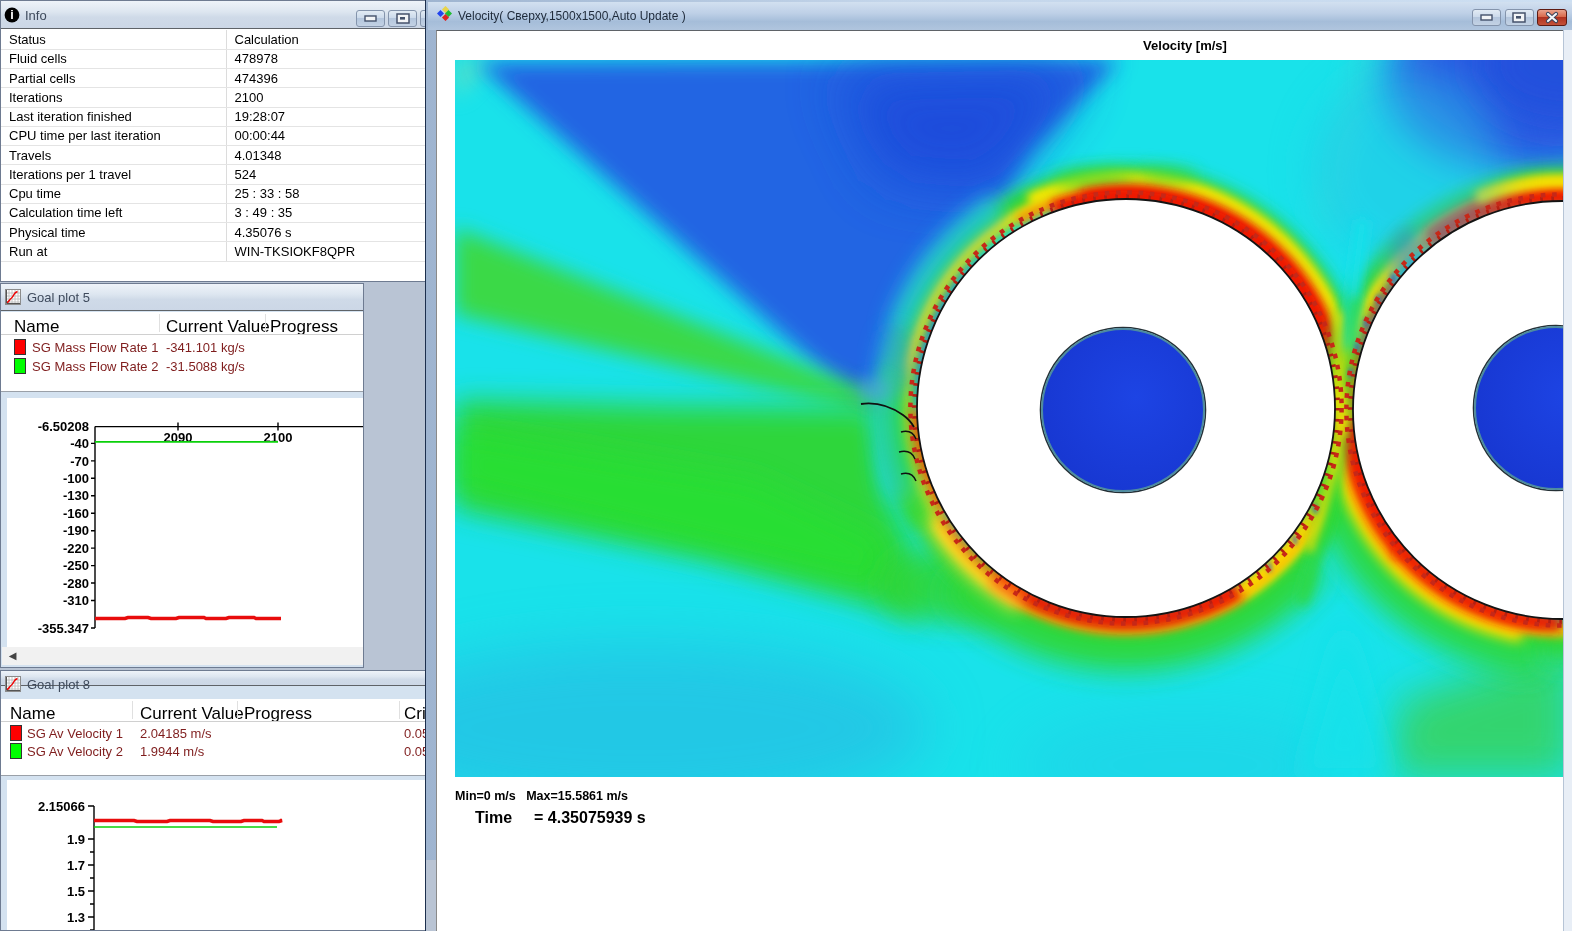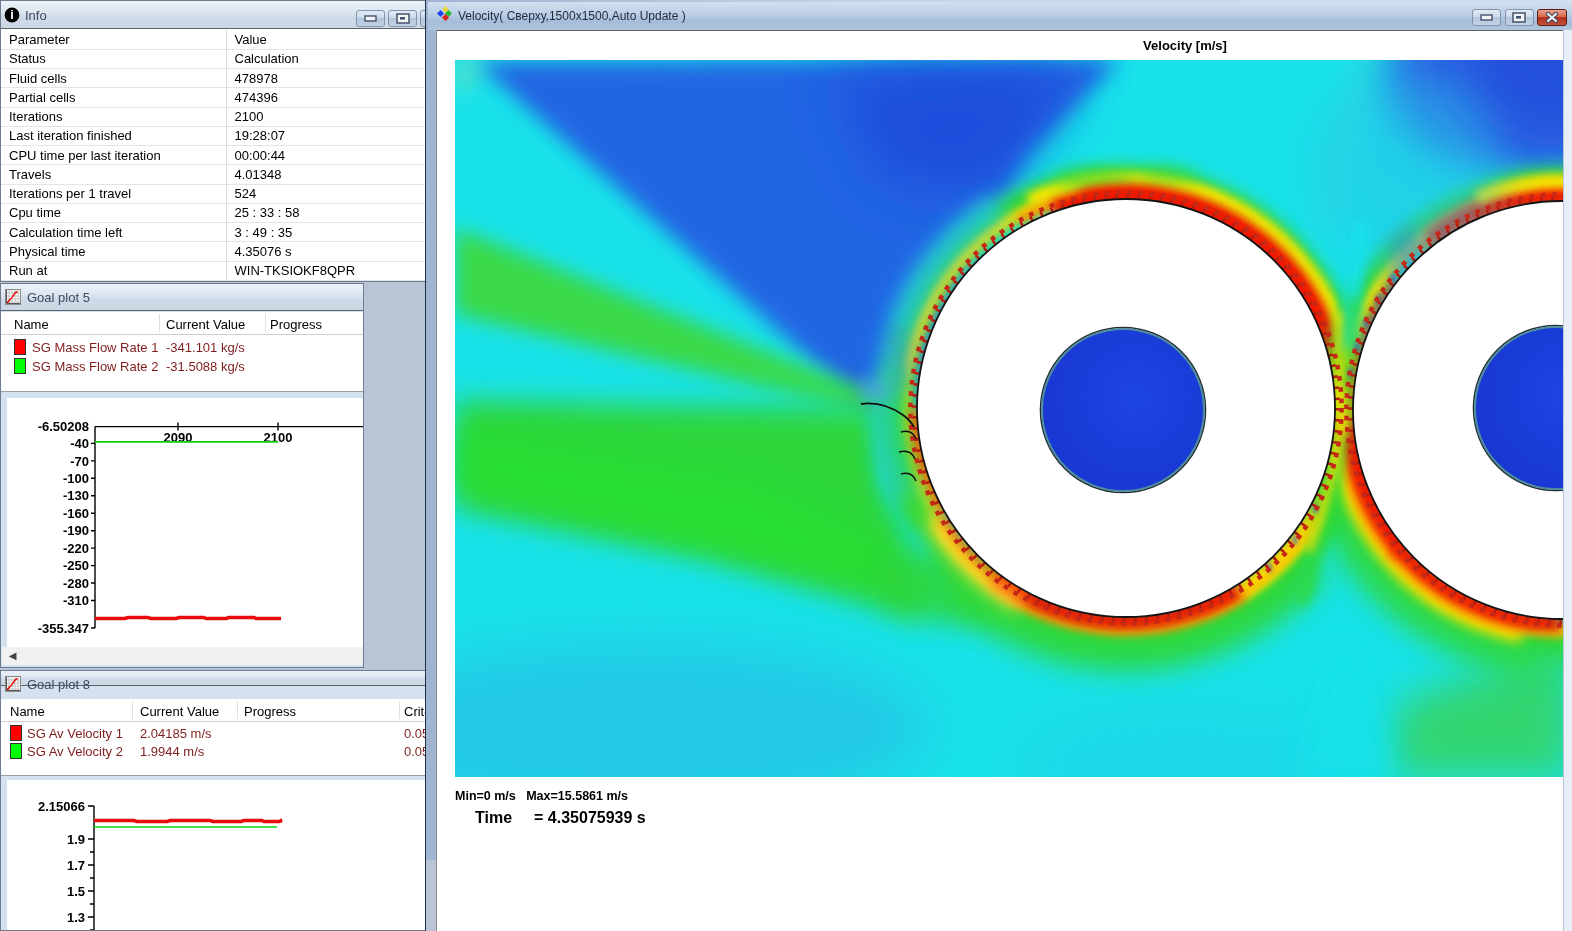--- a/index.html
+++ b/index.html
@@ -8,21 +8,21 @@
 .win { position:absolute; border:1px solid #6e7b91; background:#fff; overflow:hidden; }
 .tbar { position:absolute; left:0; right:0; top:0; background:linear-gradient(#eef3f9 0%, #dde6f0 40%, #cfdae8 60%, #ccd7e6 100%); }
 .tbar-a { background:linear-gradient(#d2e0f0 0%, #bed0e7 40%, #a5bdd9 70%, #b0c5de 100%); }
 .ttext { position:absolute; font-size:13px; color:#3e4a5c; }
 .btn { position:absolute; width:29px; height:17px; border:1px solid #8494ac; border-radius:3px;
   background:linear-gradient(#e2ebf4 0%, #ccdaeb 45%, #b4c6dd 50%, #c3d2e4 100%); }
 .btn-close { background:linear-gradient(#e9a28c 0%, #d96a4c 45%, #b03220 50%, #c4523a 100%); border-color:#5e1b12; }
 .glyph { position:absolute; }
 table.info { border-collapse:collapse; width:424px; table-layout:fixed; font-size:13px; color:#000; }
 table.info td { height:19.25px; padding:0 0 0 8px; border-bottom:1px solid #e4e4e4; border-right:1px solid #dcdcdc; white-space:nowrap; overflow:hidden; }
-.gphead { position:absolute; font-size:13px; color:#000; }
+.gphead { position:absolute; font-size:17px; color:#000; }
 .sep { position:absolute; width:1px; background:#e0e0e0; }
 .swatch { position:absolute; width:12px; height:16px; border:1px solid #333; }
 .rowtext { position:absolute; font-size:13px; color:#7f1d1d; white-space:nowrap; }
 .chartwhite { position:absolute; background:#fff; }
 svg text { font-family:"Liberation Sans",sans-serif; }
 </style>
 </head>
 <body>
 
 <div class="win" id="wInfo" style="left:0; top:0; width:426px; height:282px;">
@@ -43,24 +43,20 @@
       </svg>
     <div class="btn" style="left:419px; top:9px;"></div>
   </div>
   <div class="abs" style="left:0; top:29px; width:424px; height:252px; background:#fff;">
     <table class="info">
       <colgroup>
           <col style="width:225px">
           <col style="width:199px">
         </colgroup>
       <tbody>
-          <tr>
-            <td>Parameter</td>
-            <td>Value</td>
-          </tr>
       <tr>
             <td>Status</td>
             <td>Calculation</td>
           </tr>
       <tr>
             <td>Fluid cells</td>
             <td>478978</td>
           </tr>
       <tr>
             <td>Partial cells</td>

